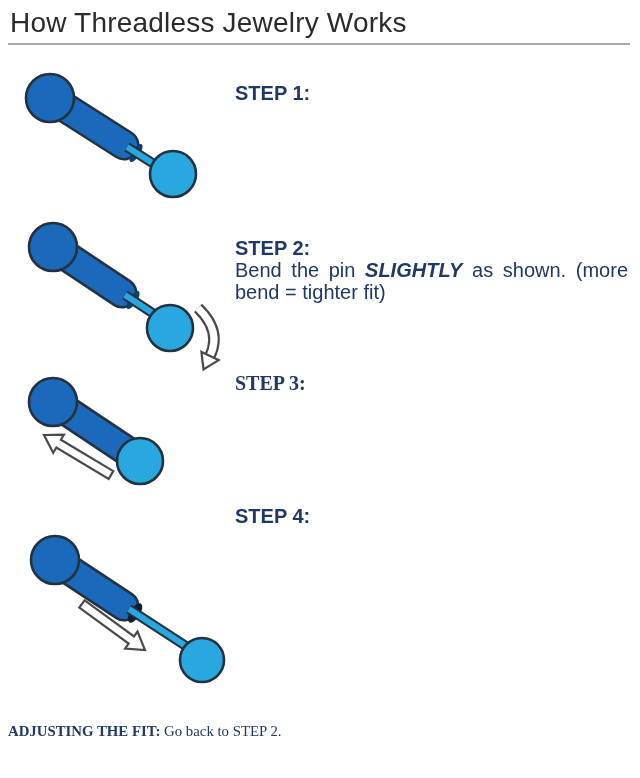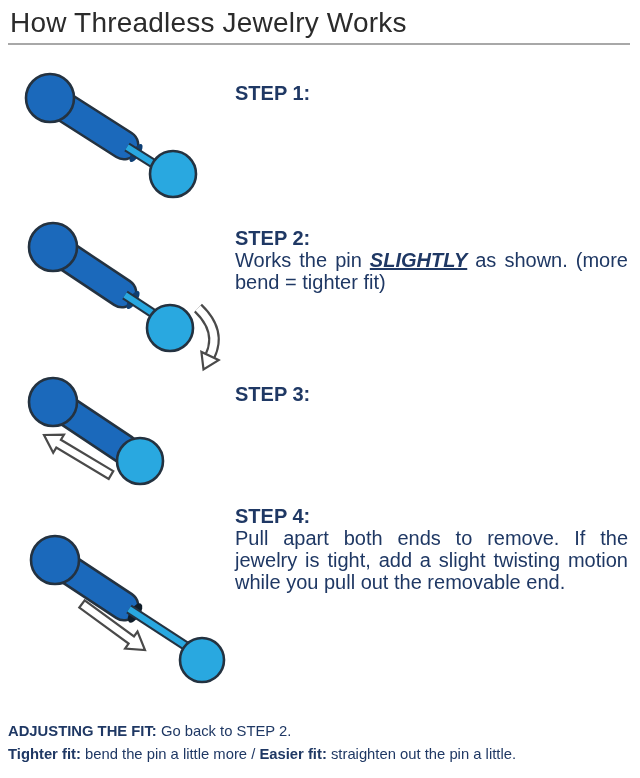--- a/index.html
+++ b/index.html
@@ -12,24 +12,24 @@
   .page{position:relative;width:640px;height:778px;background:var(--page-bg);
         overflow:hidden;font-family:"Liberation Sans",sans-serif;border-radius:6px;}
   .title{position:absolute;left:8px;top:8px;width:620px;font-size:28px;font-weight:400;
          color:var(--title-color);letter-spacing:.2px;padding:0 0 5px 2px;
          border-bottom:2px solid var(--rule-gray);line-height:30px;}
   .illo{position:absolute;left:12px;}
   .illo svg{display:block;}
   .step-text{position:absolute;left:235px;width:393px;color:var(--text-navy);
              font-size:20px;line-height:22px;text-align:justify;}
   .step-heading{font-weight:700;}
-  .emph{font-weight:700;font-style:italic;text-decoration:underline;}
+  .emph{font-weight:700;font-style:italic;}
   .footer{position:absolute;left:8px;top:720px;width:630px;color:var(--text-navy);
           font-size:14.8px;line-height:23px;}
-  .footer .line{white-space:nowrap;}
+  .footer .line{white-space:nowrap;font-family:Liberation Serif, serif;}
   .footer b{font-weight:700;}
   
   .shaft-outline{stroke:var(--outline);stroke-width:31;stroke-linecap:round;fill:none;}
   .shaft{stroke:var(--dark-blue);stroke-width:26;stroke-linecap:round;fill:none;}
   .pin-outline{stroke:var(--outline);stroke-width:10;fill:none;}
   .pin{stroke:var(--light-blue);stroke-width:6;fill:none;}
   .ball-dark{fill:var(--dark-blue);stroke:var(--outline);stroke-width:2.6;}
   .ball-light{fill:var(--light-blue);stroke:var(--outline);stroke-width:2.6;}
   .opening{fill:var(--opening-dark);}
   .opening-black{fill:var(--opening-black);}
@@ -68,53 +68,51 @@
       <line class="pin" x1="113" y1="83" x2="145" y2="104"></line>
       <circle class="ball-dark" cx="41" cy="35" r="24"></circle>
       <circle class="ball-light" cx="158" cy="116" r="23"></circle>
       <g>
         <path class="arrow-curve-outline" d="M 186 96 Q 210 119 198 144"></path>
         <path class="arrow-curve" d="M 186 96 Q 210 119 198 144"></path>
         <polygon class="arrow" points="206.6,148.1 189.4,139.9 191.5,157.5"></polygon>
       </g>
     </svg>
   </div>
-  <div class="step-text" style="top:227px;">
+  <div class="step-text" style="top:237px;">
     <div class="step-heading">STEP 2:</div>
-    <div><span>Works the pin </span><span class="emph">SLIGHTLY</span><span> as shown. (more bend = tighter fit)</span></div>
+    <div><span>Bend the pin </span><span class="emph">SLIGHTLY</span><span> as shown. (more bend = tighter fit)</span></div>
   </div>
 
   <div class="illo" style="top:376px;">
     <svg viewBox="0 0 210 115" width="210" height="115">
       <line class="shaft-outline" x1="52" y1="33" x2="112" y2="73"></line>
       <line class="shaft" x1="52" y1="33" x2="112" y2="73"></line>
       <circle class="ball-dark" cx="41" cy="26" r="24"></circle>
       <circle class="ball-light" cx="128" cy="85" r="23"></circle>
       <polygon class="arrow" points="101.3,95.1 48.9,63.8 52.0,58.7 32,59 41.2,76.7 44.3,71.6 96.7,102.9"></polygon>
     </svg>
   </div>
-  <div class="step-text" style="top:383px;">
+  <div class="step-text" style="top:372px;font-family:Liberation Serif, serif;">
     <div class="step-heading">STEP 3:</div>
   </div>
 
   <div class="illo" style="top:522px;">
     <svg viewBox="0 0 218 165" width="218" height="165">
       <line class="shaft-outline" x1="56" y1="47" x2="112" y2="84"></line>
       <line class="shaft" x1="56" y1="47" x2="112" y2="84"></line>
       <ellipse class="opening-black" cx="123" cy="91" rx="5" ry="11" transform="rotate(33 123 91)"></ellipse>
       <line class="pin-outline" x1="117" y1="87" x2="180" y2="128"></line>
       <line class="pin" x1="117" y1="87" x2="180" y2="128"></line>
       <circle class="ball-dark" cx="43" cy="38" r="24"></circle>
       <circle class="ball-light" cx="190" cy="138" r="22"></circle>
       <polygon class="arrow" points="72.7,78.4 122.0,114.4 125.5,109.5 133,128 113.1,126.5 116.6,121.6 67.3,85.6"></polygon>
     </svg>
   </div>
   <div class="step-text" style="top:505px;">
     <div class="step-heading">STEP 4:</div>
-    <div>Pull apart both ends to remove. If the jewelry is tight, add a slight twisting motion while you pull out the removable end.</div>
   </div>
 
   <div class="footer">
     <div class="line"><b>ADJUSTING THE FIT:</b><span> Go back to STEP 2.</span></div>
-    <div class="line"><b>Tighter fit:</b><span> bend the pin a little more / </span><b>Easier fit:</b><span> straighten out the pin a little.</span></div>
   </div>
 
 </div>
 
 </body></html>

